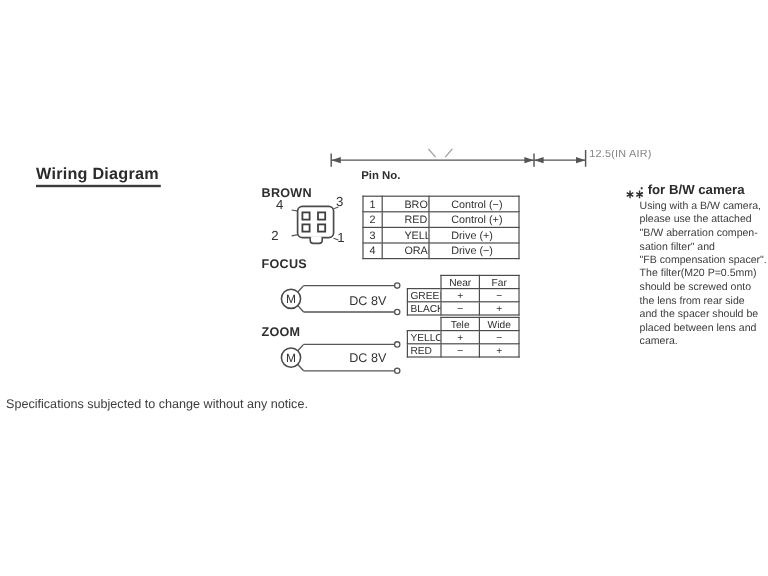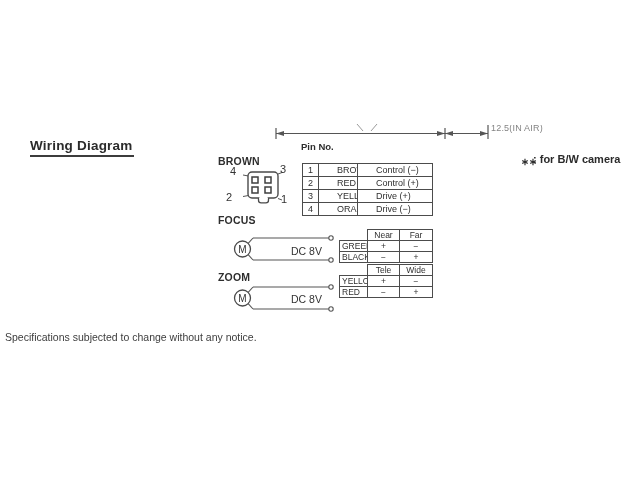--- a/index.html
+++ b/index.html
@@ -188,16 +188,27 @@
     <tr>
       <td>RED</td>
       <td class="c">−</td>
       <td class="c">+</td>
     </tr>
   </tbody>
     </table>
 
   <div class="abs note-marker" style="left:521px;top:156px;">∗∗</div>
   <div class="abs note-title" style="left:533px;top:153px;">: for B/W camera</div>
+  <div class="abs note-body" style="left:533px;top:166px;">Using with a B/W camera,
+please use the attached
+"B/W aberration compen-
+sation filter" and
+"FB compensation spacer".
+The filter(M20 P=0.5mm)
+should be screwed onto
+the lens from rear side
+and the spacer should be
+placed between lens and
+camera.</div>
 
   <div class="abs footer-text" style="left:5px;top:331px;">Specifications subjected to change without any notice.</div>
 
 </div>
 
 </body></html>

